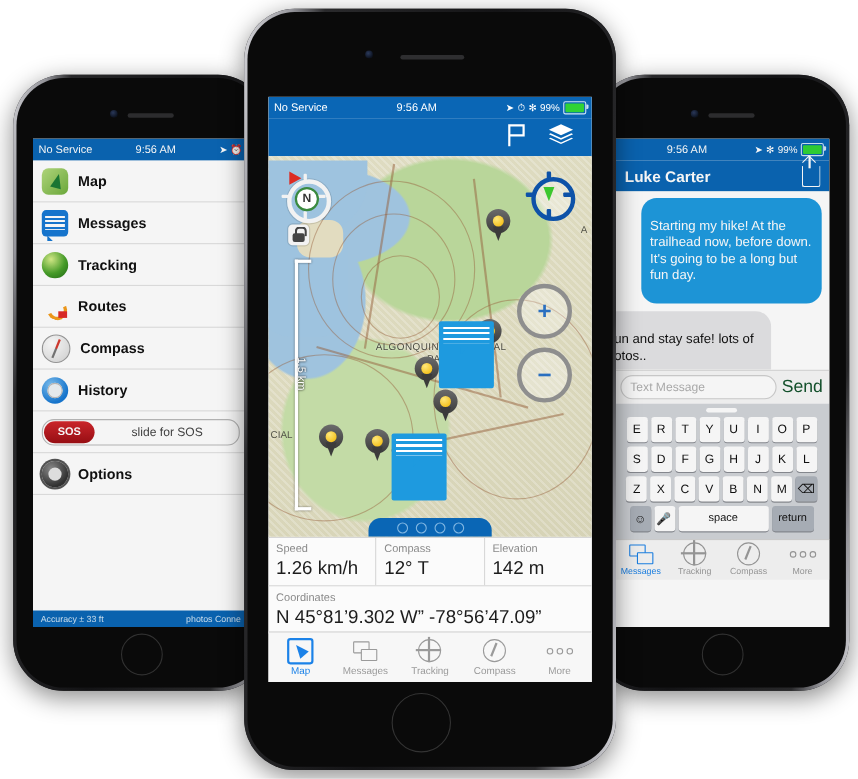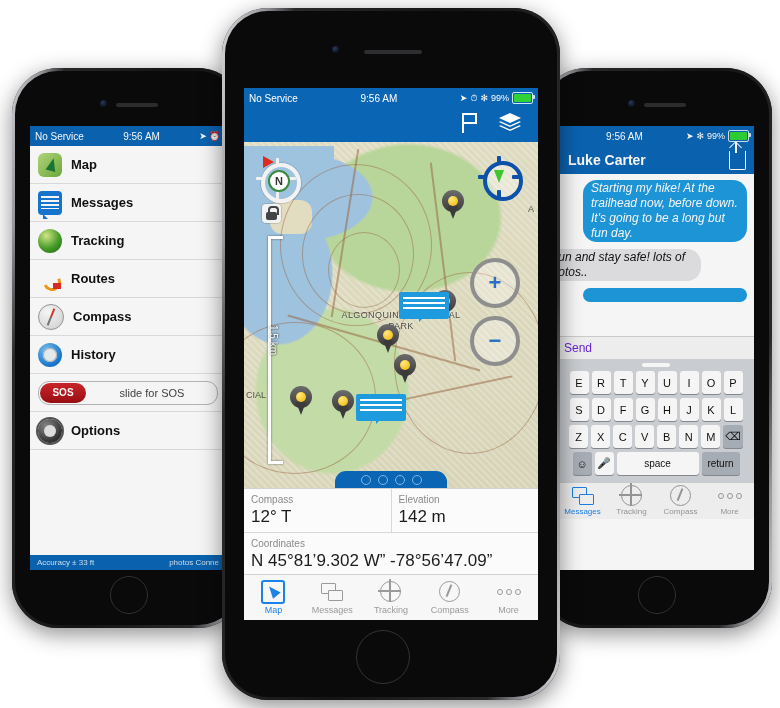--- a/index.html
+++ b/index.html
@@ -177,28 +177,28 @@
   .ic-more span{width:4px;height:4px;border-radius:50%;border:1.2px solid currentColor;}
 
   
   #phone-right .navbar{height:28px;justify-content:flex-start;padding-left:10px;font-size:14px;font-weight:bold;}
   .share{position:absolute;right:8px;top:5px;width:15px;height:18px;border:1.6px solid #fff;
          border-top:none;border-radius:0 0 2px 2px;}
   .share:after{content:"";position:absolute;left:5px;top:-9px;width:1.6px;height:11px;background:#fff;}
   .share:before{content:"";position:absolute;left:1px;top:-8px;width:8px;height:8px;
          border-left:1.6px solid #fff;border-top:1.6px solid #fff;transform:rotate(45deg);}
   .thread{padding:6px 7px;background:#fff;height:150px;position:relative;overflow:hidden;}
-  .bub{max-width:148px;padding:1px 8px;border-radius:14px;font-size:12px;line-height:15px;position:relative;font-style:italic;}
+  .bub{max-width:148px;padding:18px 8px;border-radius:14px;font-size:12px;line-height:15px;position:relative;}
   .bub.out{margin-left:auto;background:#1e9adf;color:#fff;}
   .bub.in{background:#e4e4e6;color:#111;margin-right:auto;margin-top:7px;margin-left:-28px;}
   .bub.out2{margin-top:7px;height:12px;}
   .composer{display:flex;align-items:center;gap:5px;padding:4px 6px;background:#f7f7f7;border-top:1px solid #d2d2d2;}
   .cinput{flex:1;height:20px;border:1px solid #cfcfcf;border-radius:11px;background:#fff;
           font-size:11px;color:#b0b0b0;display:flex;align-items:center;padding:0 8px;}
-  .csend{font-size:12px;color:#6d28d9;}
+  .csend{font-size:16px;color:#14532d;}
   .keyboard{background:#d1d4d9;padding:4px 2px 3px;}
   .kgrab{width:28px;height:4px;border-radius:2px;background:#fff;margin:0 auto 4px;}
   .krow{display:flex;justify-content:center;gap:3px;margin-bottom:4px;}
   .key{min-width:15px;height:23px;border-radius:3px;background:#fff;box-shadow:0 1px 0 #8a8d93;
        display:flex;align-items:center;justify-content:center;font-size:11px;color:#111;padding:0 2px;}
   .key.grey{background:#adb3bb;}
   .key.space{flex:1;max-width:78px;font-size:10px;}
   .key.wide{min-width:34px;font-size:10px;}
   .ktabbar{display:flex;background:#f7f7f7;border-top:1px solid #d2d2d2;height:36px;}
   .ktabbar .tab{font-size:8px;}
@@ -297,20 +297,21 @@
       <span class="share"></span>
     </div>
 
     <div class="thread">
       <div class="bub out">Starting my hike! At the trailhead now, before down. It's going to be a long but fun day.</div>
       <div class="bub in">e fun and stay safe! lots of photos..</div>
       <div class="bub out out2"></div>
     </div>
 
     <div class="composer">
+      <div class="cinput">Text Message</div>
       <div class="csend">Send</div>
     </div>
 
     <div class="keyboard">
       <div class="kgrab"></div>
       <div class="krow">
         <div class="key">E</div>
         <div class="key">R</div>
         <div class="key">T</div>
         <div class="key">Y</div>
@@ -514,20 +515,24 @@
         <span class="pdot"></span>
         <span class="pdot"></span>
         <span class="pdot"></span>
         <span class="pdot"></span>
       </div>
     </div>
 
     <div class="datapanel">
       <div class="drow">
         <div class="dcell">
+          <div class="dlabel">Speed</div>
+          <div class="dval">1.26 km/h</div>
+        </div>
+        <div class="dcell">
           <div class="dlabel">Compass</div>
           <div class="dval">12° T</div>
         </div>
         <div class="dcell">
           <div class="dlabel">Elevation</div>
           <div class="dval">142 m</div>
         </div>
       </div>
       <div class="dfull">
         <div class="dlabel">Coordinates</div>

